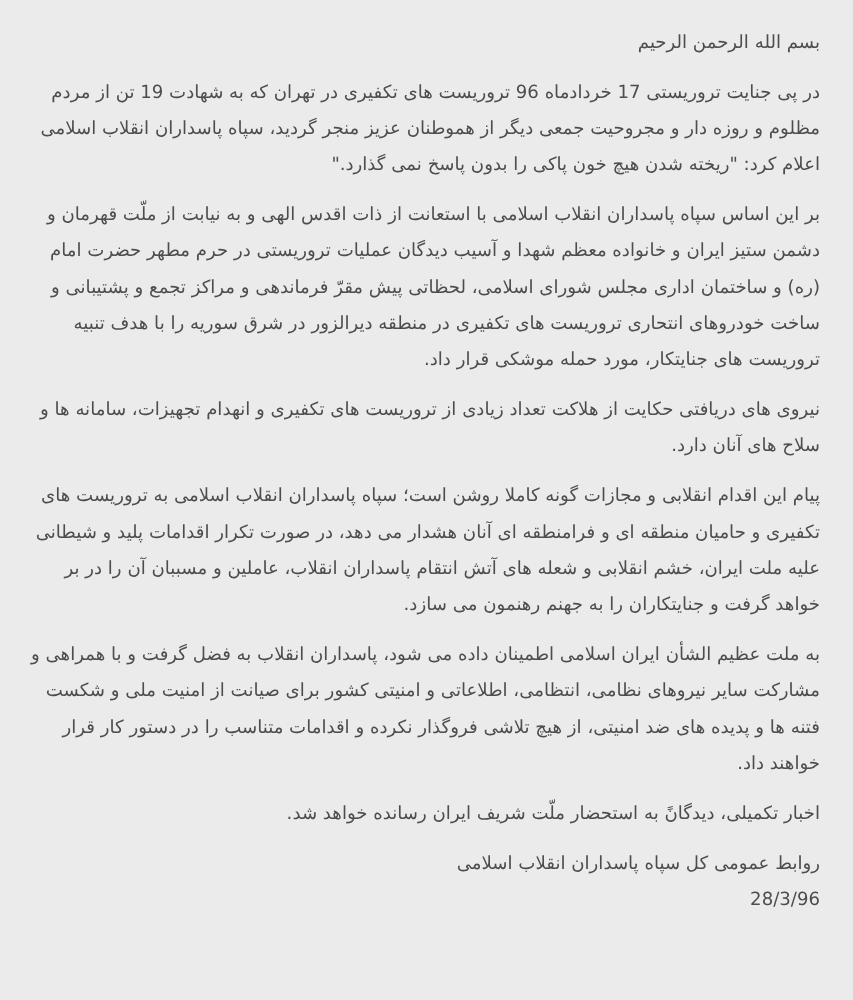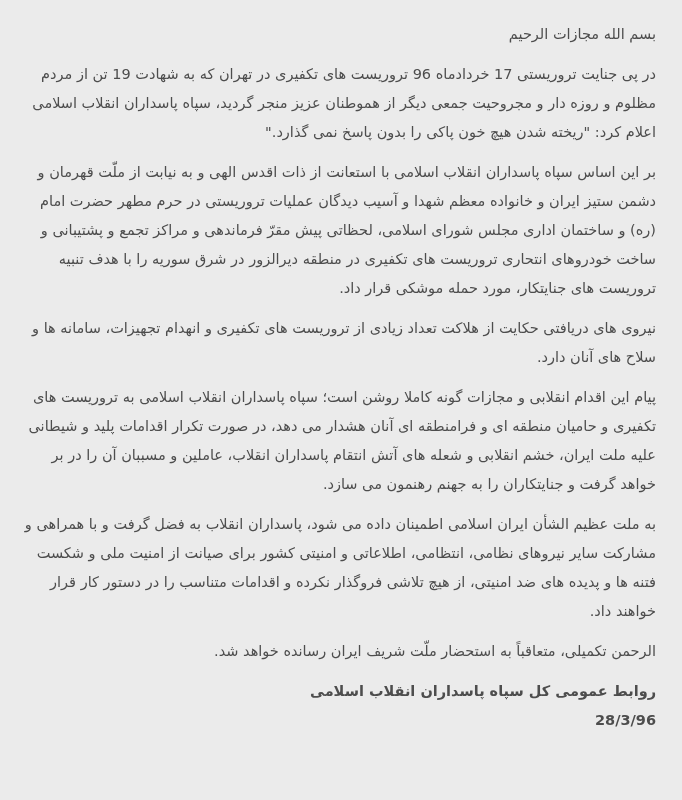--- a/index.html
+++ b/index.html
@@ -28,36 +28,35 @@
     margin: 0 0 11px 0;
   }
   .bismillah {
     margin-bottom: 13px;
   }
   .sig-block {
     margin-top: 4px;
   }
   .sig-block p {
     margin: 0;
-    font-weight: bold;
   }
   .sig-date {
     direction: ltr;
     text-align: right;
     unicode-bidi: embed;
   }
 </style>
 </head>
 <body>
 
 <div class="doc">
-  <p class="bismillah">بسم الله مجازات الرحیم</p>
+  <p class="bismillah">بسم الله الرحمن الرحیم</p>
   <p>در پی جنایت تروریستی 17 خردادماه 96 تروریست های تکفیری در تهران که به شهادت 19 تن از مردم مظلوم و روزه دار و مجروحیت جمعی دیگر از هموطنان عزیز منجر گردید، سپاه پاسداران انقلاب اسلامی اعلام کرد: "ریخته شدن هیچ خون پاکی را بدون پاسخ نمی گذارد."</p>
   <p>بر این اساس سپاه پاسداران انقلاب اسلامی با استعانت از ذات اقدس الهی و به نیابت از ملّت قهرمان و دشمن ستیز ایران و خانواده معظم شهدا و آسیب دیدگان عملیات تروریستی در حرم مطهر حضرت امام (ره) و ساختمان اداری مجلس شورای اسلامی، لحظاتی پیش مقرّ فرماندهی و مراکز تجمع و پشتیبانی و ساخت خودروهای انتحاری تروریست های تکفیری در منطقه دیرالزور در شرق سوریه را با هدف تنبیه تروریست های جنایتکار، مورد حمله موشکی قرار داد.</p>
   <p>نیروی های دریافتی حکایت از هلاکت تعداد زیادی از تروریست های تکفیری و انهدام تجهیزات، سامانه ها و سلاح های آنان دارد.</p>
   <p>پیام این اقدام انقلابی و مجازات گونه کاملا روشن است؛ سپاه پاسداران انقلاب اسلامی به تروریست های تکفیری و حامیان منطقه ای و فرامنطقه ای آنان هشدار می دهد، در صورت تکرار اقدامات پلید و شیطانی علیه ملت ایران، خشم انقلابی و شعله های آتش انتقام پاسداران انقلاب، عاملین و مسببان آن را در بر خواهد گرفت و جنایتکاران را به جهنم رهنمون می سازد.</p>
   <p>به ملت عظیم الشأن ایران اسلامی اطمینان داده می شود، پاسداران انقلاب به فضل گرفت و با همراهی و مشارکت سایر نیروهای نظامی، انتظامی، اطلاعاتی و امنیتی کشور برای صیانت از امنیت ملی و شکست فتنه ها و پدیده های ضد امنیتی، از هیچ تلاشی فروگذار نکرده و اقدامات متناسب را در دستور کار قرار خواهند داد.</p>
-  <p>الرحمن تکمیلی، متعاقباً به استحضار ملّت شریف ایران رسانده خواهد شد.</p>
+  <p>اخبار تکمیلی، دیدگانً به استحضار ملّت شریف ایران رسانده خواهد شد.</p>
   <div class="sig-block">
     <p class="sig-org">روابط عمومی کل سپاه پاسداران انقلاب اسلامی</p>
     <p class="sig-date">28/3/96</p>
   </div>
 </div>
 
 </body></html>

